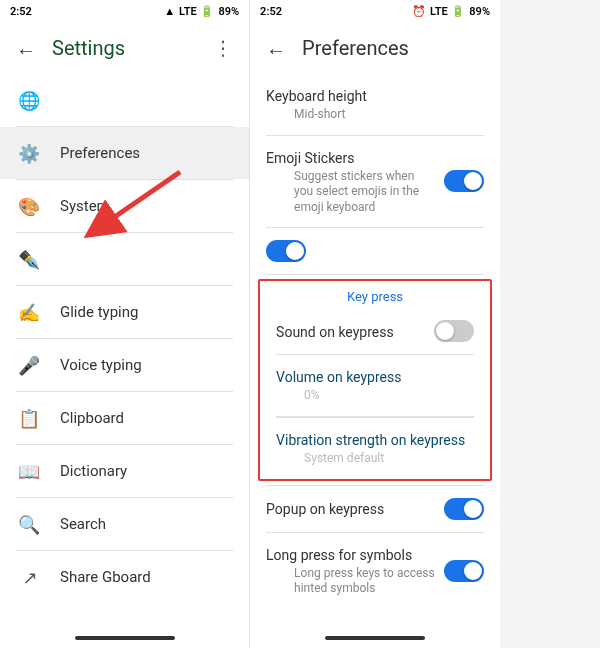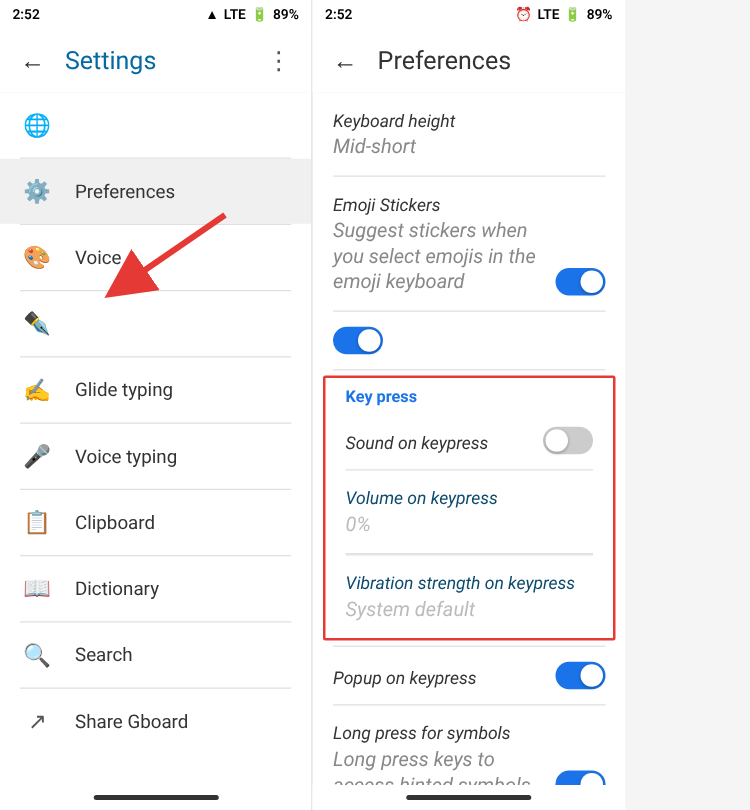--- a/index.html
+++ b/index.html
@@ -38,21 +38,21 @@
       background: #fff;
     }
     .left-header .back-icon {
       font-size: 20px;
       color: #333;
       margin-right: 16px;
       cursor: pointer;
     }
     .left-header .title {
       font-size: 20px;
-      color: #0369a1;
+      color: #14532d;
       font-weight: 400;
       flex: 1;
     }
     .left-header .more-icon {
       font-size: 20px;
       color: #555;
     }
 
     .nav-item {
       display: flex;
@@ -115,39 +115,39 @@
     }
     .right-header .title {
       font-size: 20px;
       color: #333;
       font-weight: 400;
     }
 
     .setting-item {
       padding: 12px 16px;
       display: flex;
-      align-items: flex-end;
+      align-items: center;
       justify-content: space-between;
       border-bottom: none;
-      font-style: italic;
     }
     .setting-item .setting-text {
       flex: 1;
       margin-right: 8px;
     }
     .setting-item .setting-title {
       font-size: 14px;
       color: #333;
       font-weight: 400;
     }
     .setting-item .setting-subtitle {
-      font-size: 16px;
+      font-size: 12px;
       color: #888;
       margin-top: 2px;
       line-height: 1.3;
+      margin-left: 28px;
     }
     .setting-item.disabled .setting-title {
       color: #0c4a6e;
     }
     .setting-item.disabled .setting-subtitle {
       color: #bbb;
     }
 
     
     .toggle {
@@ -184,21 +184,22 @@
     
     .key-press-section {
       border: 2px solid #e53935;
       margin: 4px 8px;
       border-radius: 2px;
     }
     .key-press-label {
       padding: 8px 16px 4px;
       font-size: 13px;
       color: #1a73e8;
-      font-weight: 700;
+      font-weight: 400;
+      text-align: center;
     }
 
     
     .bottom-bar {
       height: 20px;
       display: flex;
       align-items: center;
       justify-content: center;
       background: #fff;
     }
@@ -270,21 +271,21 @@
           <div class="nav-item active">
             <span class="nav-icon">⚙️</span>
             <div class="nav-text">
               <span class="nav-label">Preferences</span>
             </div>
           </div>
           <div class="divider"></div>
           <div class="nav-item">
             <span class="nav-icon">🎨</span>
             <div class="nav-text">
-              <span class="nav-label">Voice</span>
+              <span class="nav-label">System</span>
             </div>
           </div>
           <div class="divider"></div>
           <div class="nav-item">
             <span class="nav-icon">✒️</span>
           </div>
           <div class="divider"></div>
           <div class="nav-item">
             <span class="nav-icon">✍️</span>
             <div class="nav-text">

